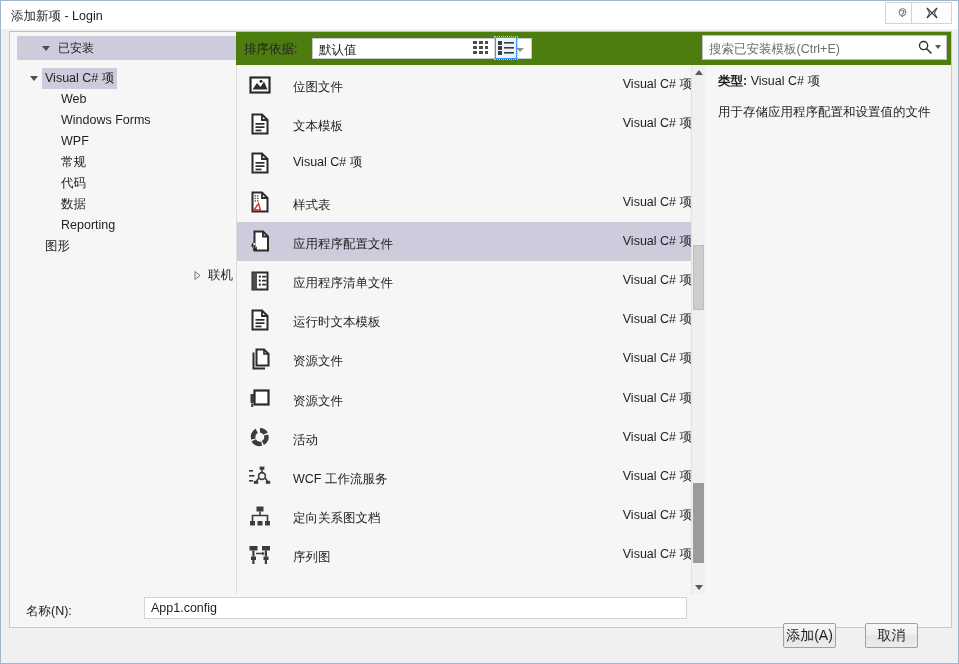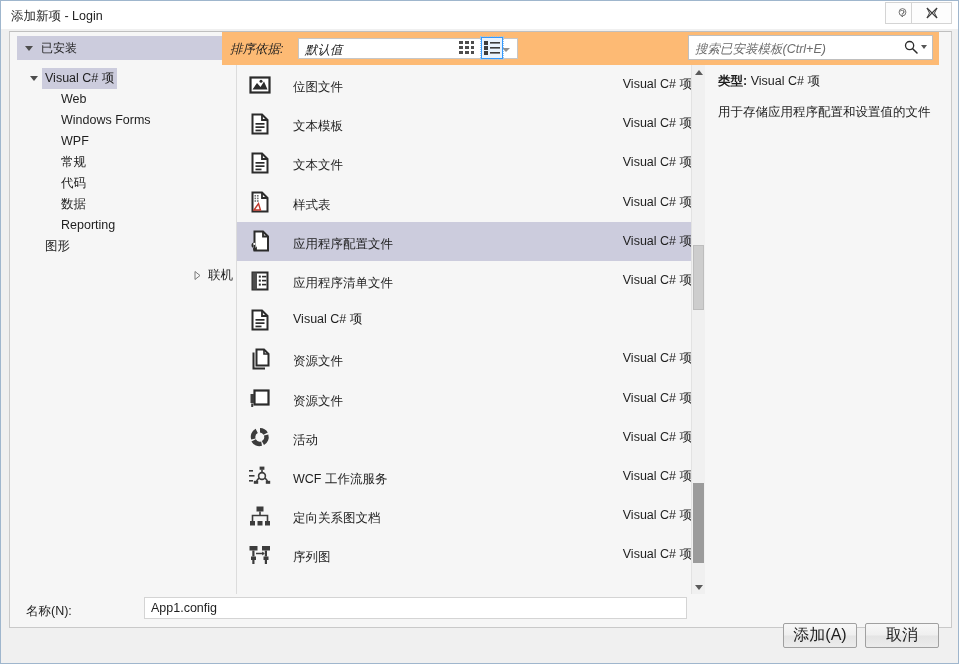--- a/index.html
+++ b/index.html
@@ -75,21 +75,21 @@
     box-sizing: border-box;
   }
   #installed-header {
     position: absolute;
     left: 7px; top: 4px;
     width: 219px; height: 24px;
     background: #ccccdd;
     display: flex;
     align-items: center;
     box-sizing: border-box;
-    padding-left: 8px;
+    padding-left: 25px;
   }
   #installed-header .tri { margin-right: 8px; }
   .tri-down {
     width: 0; height: 0;
     border-left: 4.5px solid transparent;
     border-right: 4.5px solid transparent;
     border-top: 5px solid #4d4d4d;
     display: inline-block;
   }
   #tree { position: absolute; left: 0; top: 36px; width: 226px; }
@@ -111,24 +111,23 @@
   }
   .tree-node .node-label { padding: 0 3px; }
   .tree-node.level1 { padding-left: 16px; }
   .tree-node.level2 { padding-left: 48px; }
   .tree-node.level1b { padding-left: 32px; text-align: center; }
   .tree-node.selected > .node-label { background: #ccccdd; }
 
   
   #toolbar {
     position: absolute;
-    left: 212px; top: 0;
+    left: 226px; top: 0;
     width: 717px; height: 33px;
-    background: #fdba74;
-    font-style: italic;
+    background: #4d7c0f;
   }
   #sortby-label {
     position: absolute; left: 8px; top: 9px;
     font-size: 12.5px; color: #1e1e1e; white-space: nowrap;
   }
   #sortby-combo {
     position: absolute; left: 76px; top: 6px;
     width: 220px; height: 21px;
     background: #ffffff;
     border: 1px solid #c6c6c6;
@@ -305,27 +304,27 @@
     font-size: 12.5px;
     color: #1e1e1e;
     padding: 0 6px;
     outline: none;
   }
 
   
   .dlg-btn {
     position: absolute;
     top: 622px;
-    width: 74px; height: 25px;
+    width: 53px; height: 25px;
     box-sizing: border-box;
     background: linear-gradient(to bottom, #f7f7f7 0%, #efefef 48%, #e4e4e4 52%, #ececec 100%);
     border: 1px solid #a0a0a0;
     border-radius: 2px;
     font-family: "Liberation Sans", "DejaVu Sans", sans-serif;
-    font-size: 16px;
+    font-size: 14px;
     color: #1e1e1e;
     display: flex; align-items: center; justify-content: center;
   }
   #btn-add    { left: 782px; }
   #btn-cancel { left: 864px; }
 
   svg { display: block; }
 </style>
 </head>
 <body>
@@ -497,21 +496,20 @@
           <svg width="24" height="24" viewBox="0 0 24 24">
             <path d="M4.5,2.5 L14,2.5 L19.5,8 L19.5,21.5 L4.5,21.5 Z" fill="#fff" stroke="#2b2b2b" stroke-width="2"></path>
             <path d="M14,2.8 L14,8 L19.2,8" fill="none" stroke="#2b2b2b" stroke-width="1.8"></path>
             <g fill="#2b2b2b">
                 <rect x="7.5" y="11" width="9" height="1.7"></rect>
                 <rect x="7.5" y="14.3" width="9" height="1.7"></rect>
                 <rect x="7.5" y="17.6" width="6" height="1.7"></rect>
               </g>
           </svg>
         </span>
-        <span class="tpl-name">文本文件</span>
         <span class="tpl-kind">Visual C# 项</span>
       </div>
 
       <div class="tpl-row">
         <span class="tpl-icon">
           <svg width="24" height="24" viewBox="0 0 24 24">
             <path d="M4.5,2.5 L14,2.5 L19.5,8 L19.5,21.5 L4.5,21.5 Z" fill="#fff" stroke="#2b2b2b" stroke-width="2"></path>
             <path d="M14,2.8 L14,8 L19.2,8" fill="none" stroke="#2b2b2b" stroke-width="1.8"></path>
             <g fill="#6e6e6e">
                 <rect x="6.5" y="5" width="1.6" height="1.6"></rect>
@@ -565,20 +563,21 @@
           <svg width="24" height="24" viewBox="0 0 24 24">
             <path d="M4.5,2.5 L14,2.5 L19.5,8 L19.5,21.5 L4.5,21.5 Z" fill="#fff" stroke="#2b2b2b" stroke-width="2"></path>
             <path d="M14,2.8 L14,8 L19.2,8" fill="none" stroke="#2b2b2b" stroke-width="1.8"></path>
             <g fill="#2b2b2b">
                 <rect x="7.5" y="11" width="9" height="1.7"></rect>
                 <rect x="7.5" y="14.3" width="9" height="1.7"></rect>
                 <rect x="7.5" y="17.6" width="6" height="1.7"></rect>
               </g>
           </svg>
         </span>
+        <span class="tpl-name">运行时文本模板</span>
         <span class="tpl-kind">Visual C# 项</span>
       </div>
 
       <div class="tpl-row">
         <span class="tpl-icon">
           <svg width="24" height="24" viewBox="0 0 24 24">
             <path d="M8.5,2.5 L16,2.5 L20.5,7 L20.5,18.5 L8.5,18.5 Z" fill="#fff" stroke="#2b2b2b" stroke-width="2"></path>
             <path d="M16,2.8 L16,7 L20.2,7" fill="none" stroke="#2b2b2b" stroke-width="1.6"></path>
             <path d="M5.5,5.5 L5.5,21.5 L17,21.5" fill="none" stroke="#2b2b2b" stroke-width="2"></path>
           </svg>

